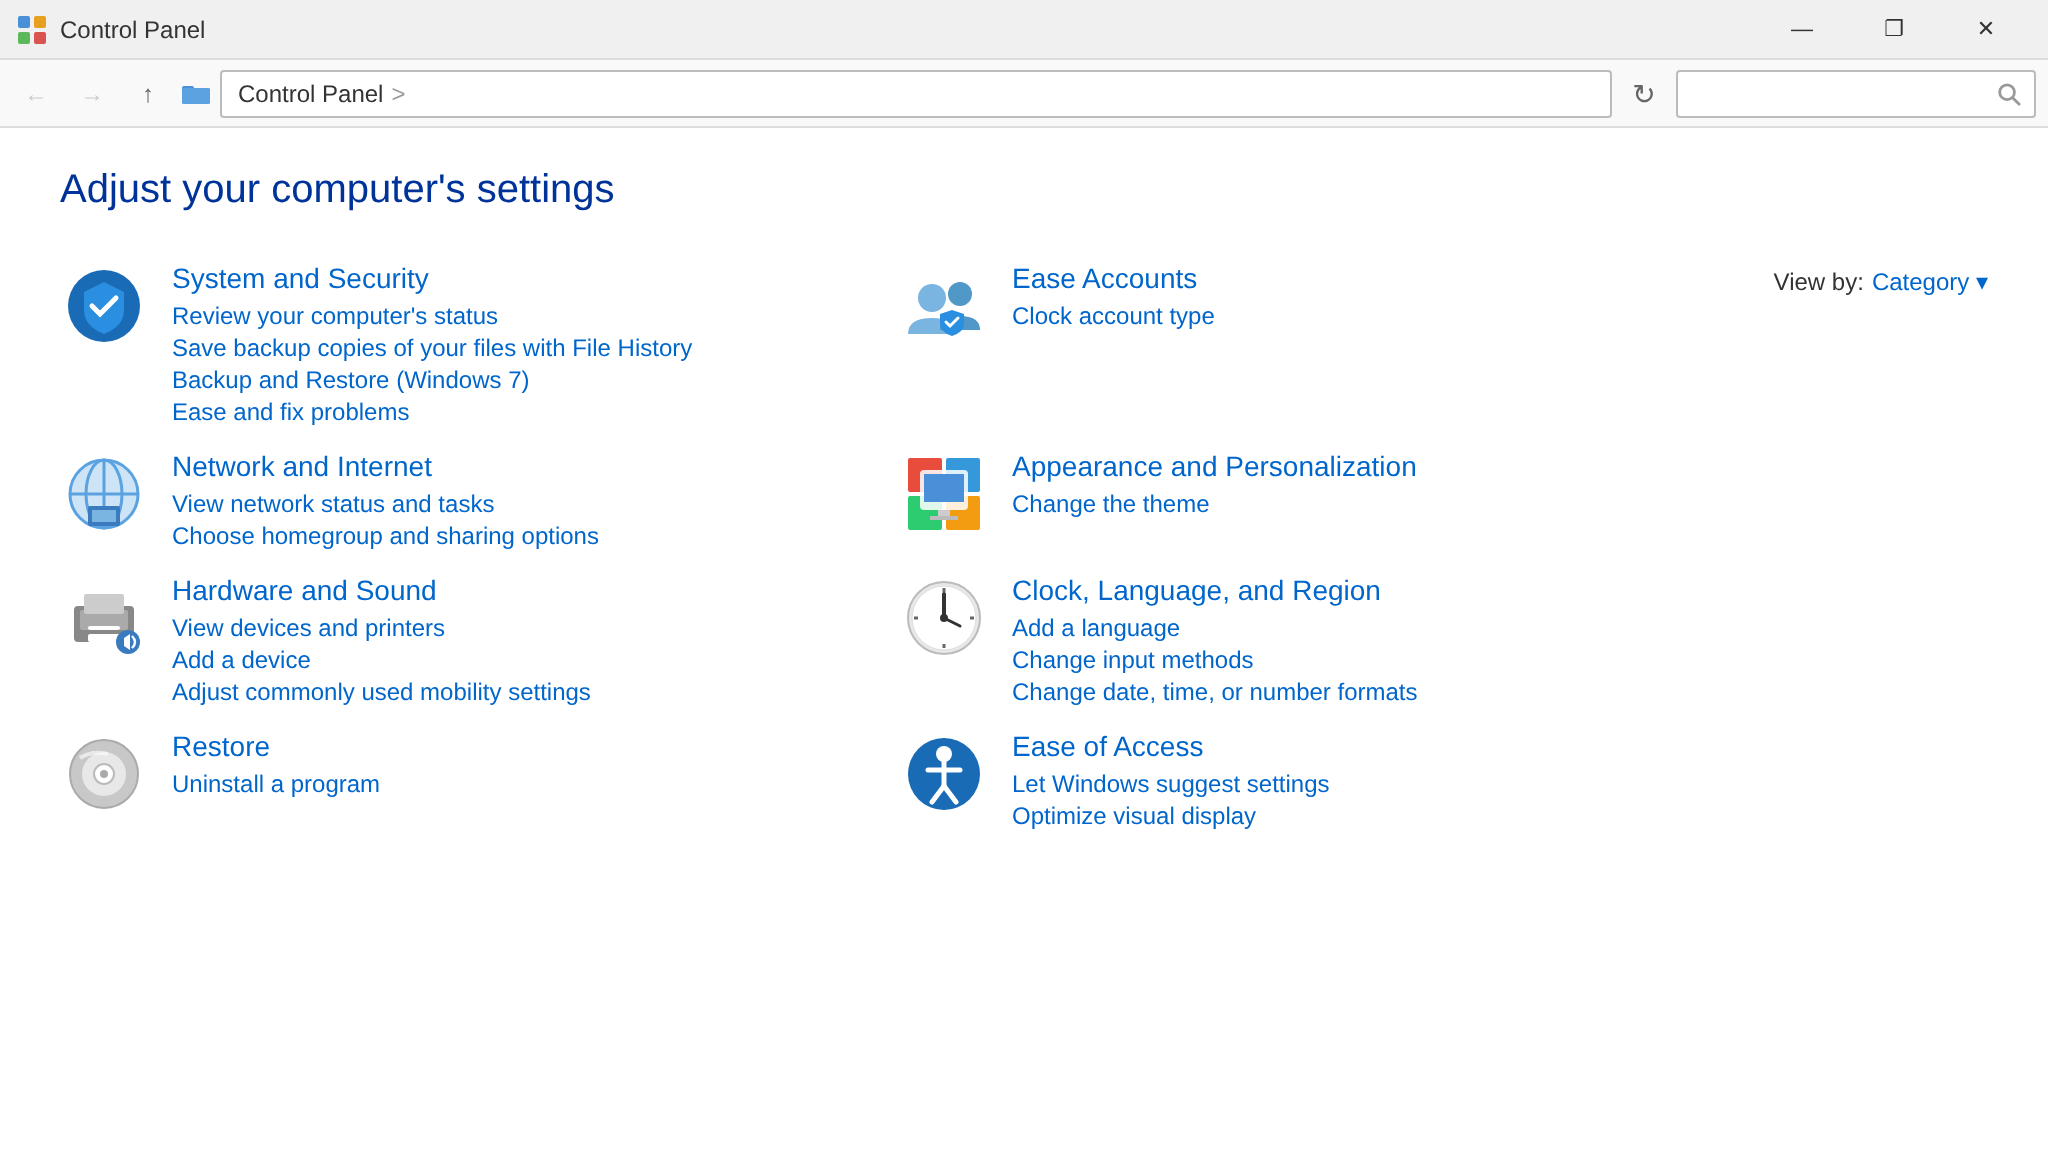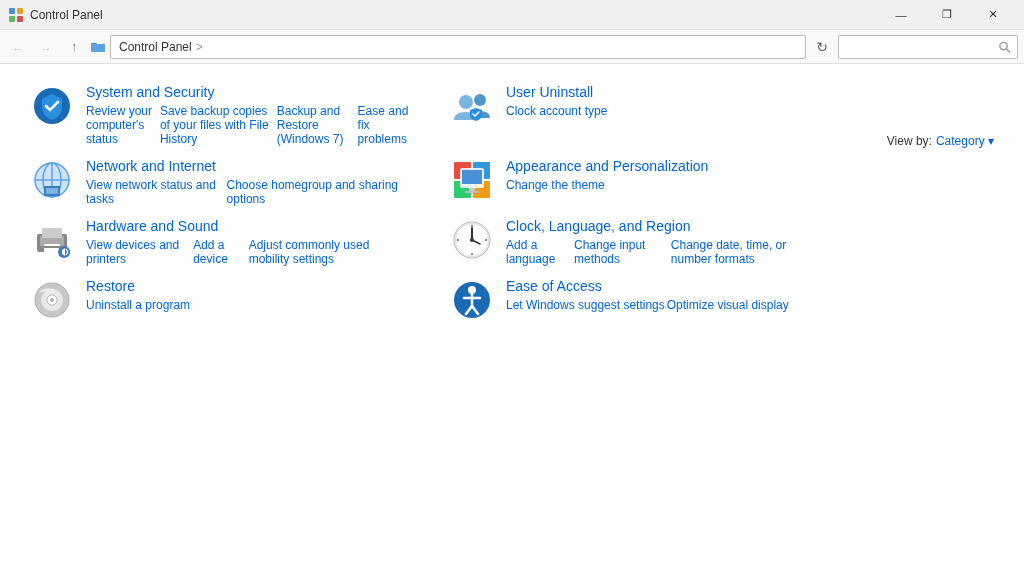--- a/index.html
+++ b/index.html
@@ -181,21 +181,21 @@
     .category-title {
       font-size: 14px;
       color: #0066cc;
       cursor: pointer;
       font-weight: 400;
       margin-bottom: 4px;
     }
 
     .category-links {
       display: flex;
-      flex-direction: row;
+      flex-direction: column;
       gap: 2px;
     }
 
     .category-link {
       font-size: 12px;
       color: #0066cc;
       cursor: pointer;
       text-decoration: none;
     }
 
@@ -255,20 +255,21 @@
     <input class="search-input" type="text" placeholder="" style="">
     <svg width="14" height="14" viewBox="0 0 14 14">
       <circle cx="6" cy="6" r="4" fill="none" stroke="#999" stroke-width="1.5"></circle>
       <line x1="9" y1="9" x2="13" y2="13" stroke="#999" stroke-width="1.5"></line>
     </svg>
   </div>
 </div>
 
 <div style="position: relative;">
   <div class="main-content">
+    <h1 class="page-title">Adjust your computer's settings</h1>
 
     <div class="view-by">
       <span class="view-by-label">View by:</span>
       <span class="view-by-value">Category ▾</span>
     </div>
 
     <div class="categories-grid">
 
       <div class="category-item">
         <div class="category-icon icon-shield">
@@ -295,21 +296,21 @@
             <circle cx="14" cy="16" r="7" fill="#7ab4e0"></circle>
             <path d="M2 34 Q2 26 14 26 Q26 26 26 34" fill="#7ab4e0"></path>
             <circle cx="28" cy="14" r="6" fill="#5098c8"></circle>
             <path d="M18 32 Q18 25 28 25 Q38 25 38 32" fill="#5098c8"></path>
 
             <path d="M24 22 L30 24 L30 29 Q30 33 24 35 Q18 33 18 29 L18 24 Z" fill="#2a8fe0"></path>
             <path d="M21 28 L23 30 L27 26" stroke="white" stroke-width="1.5" fill="none" stroke-linecap="round"></path>
           </svg>
         </div>
         <div class="category-content">
-          <div class="category-title">User Uninstall</div>
+          <div class="category-title">Ease Accounts</div>
           <div class="category-links">
             <a class="category-link">Clock account type</a>
           </div>
         </div>
       </div>
 
       <div class="category-item">
         <div class="category-icon icon-network">
           <svg viewBox="0 0 40 40" xmlns="http://www.w3.org/2000/svg">
             <circle cx="20" cy="20" r="17" fill="#5ba3e0" opacity="0.3"></circle>

